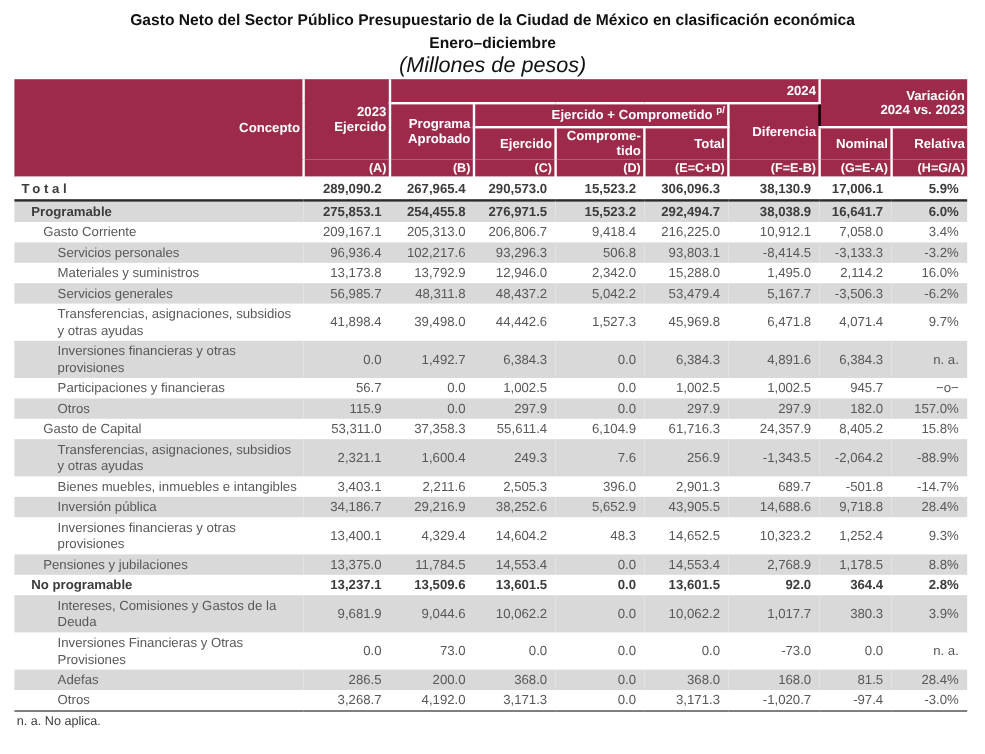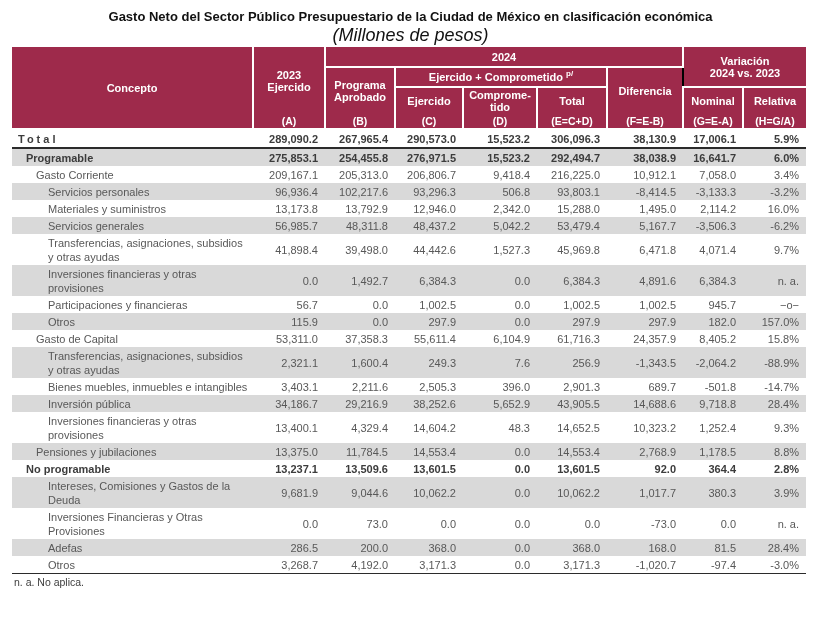--- a/index.html
+++ b/index.html
@@ -31,21 +31,21 @@
   }
   
   thead th{
     background:var(--header-bg);
     color:#ffffff;
     font-size:11px;
     font-weight:bold;
     line-height:12px;
     border:2px solid #ffffff;
     vertical-align:middle;
-    text-align:center;
+    text-align:right;
     padding:0 2px;
   }
   thead tr.r1 th{height:20px;}
   thead tr.r2 th{height:20px;}
   thead tr.r3 th{height:27px;}
   thead tr.r4 th{height:15px;font-size:10.5px;}
   thead th.no-bb{border-bottom:0;}
   thead tr.r3 th{border-bottom:0;}
   thead tr.r4 th{border-top:0;}
   thead th.gap-left{border-left:2px solid #000000;}
@@ -78,20 +78,21 @@
   .footnotes{margin:2px 0 0 14px;}
   .footnote{font-size:10.5px;line-height:13px;color:#3D3D3D;}
 </style>
 </head>
 <body>
 
 <div class="page">
 
   <div class="title-block">
     <div class="title-line1">Gasto Neto del Sector Público Presupuestario de la Ciudad de México en clasificación económica</div>
+    <div class="title-line2">Enero–diciembre</div>
     <div class="title-line3">(Millones de pesos)</div>
   </div>
 
   <table class="main">
     <colgroup>
       <col style="width:241px">
         <col style="width:72px">
         <col style="width:70px">
       <col style="width:68px">
         <col style="width:74px">

